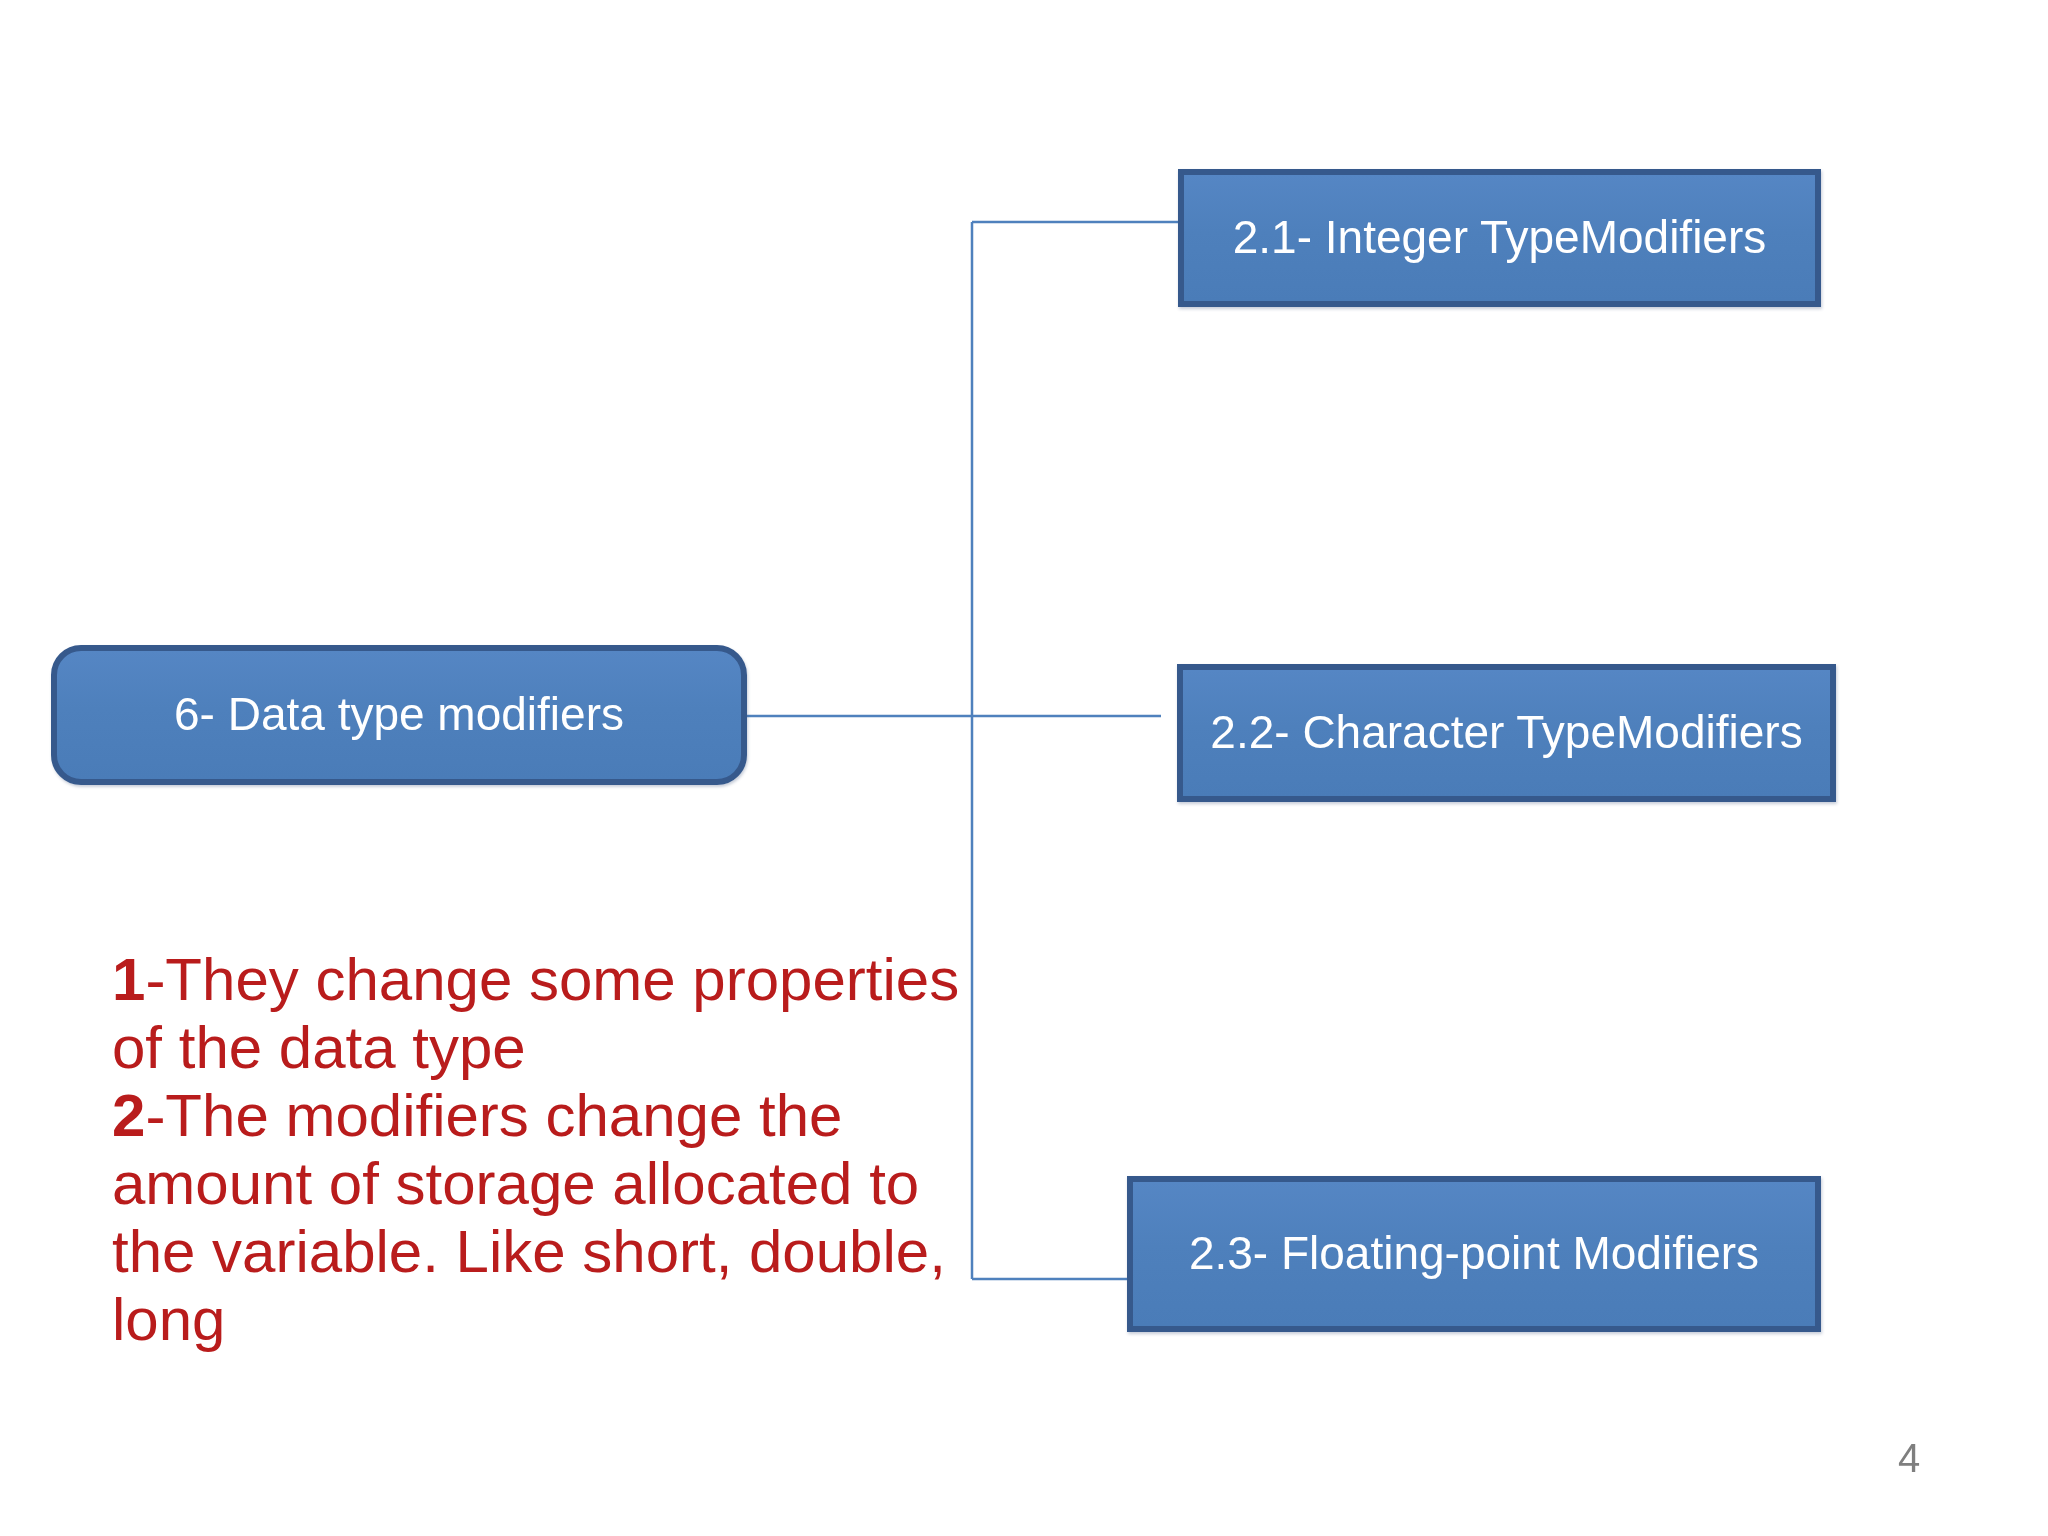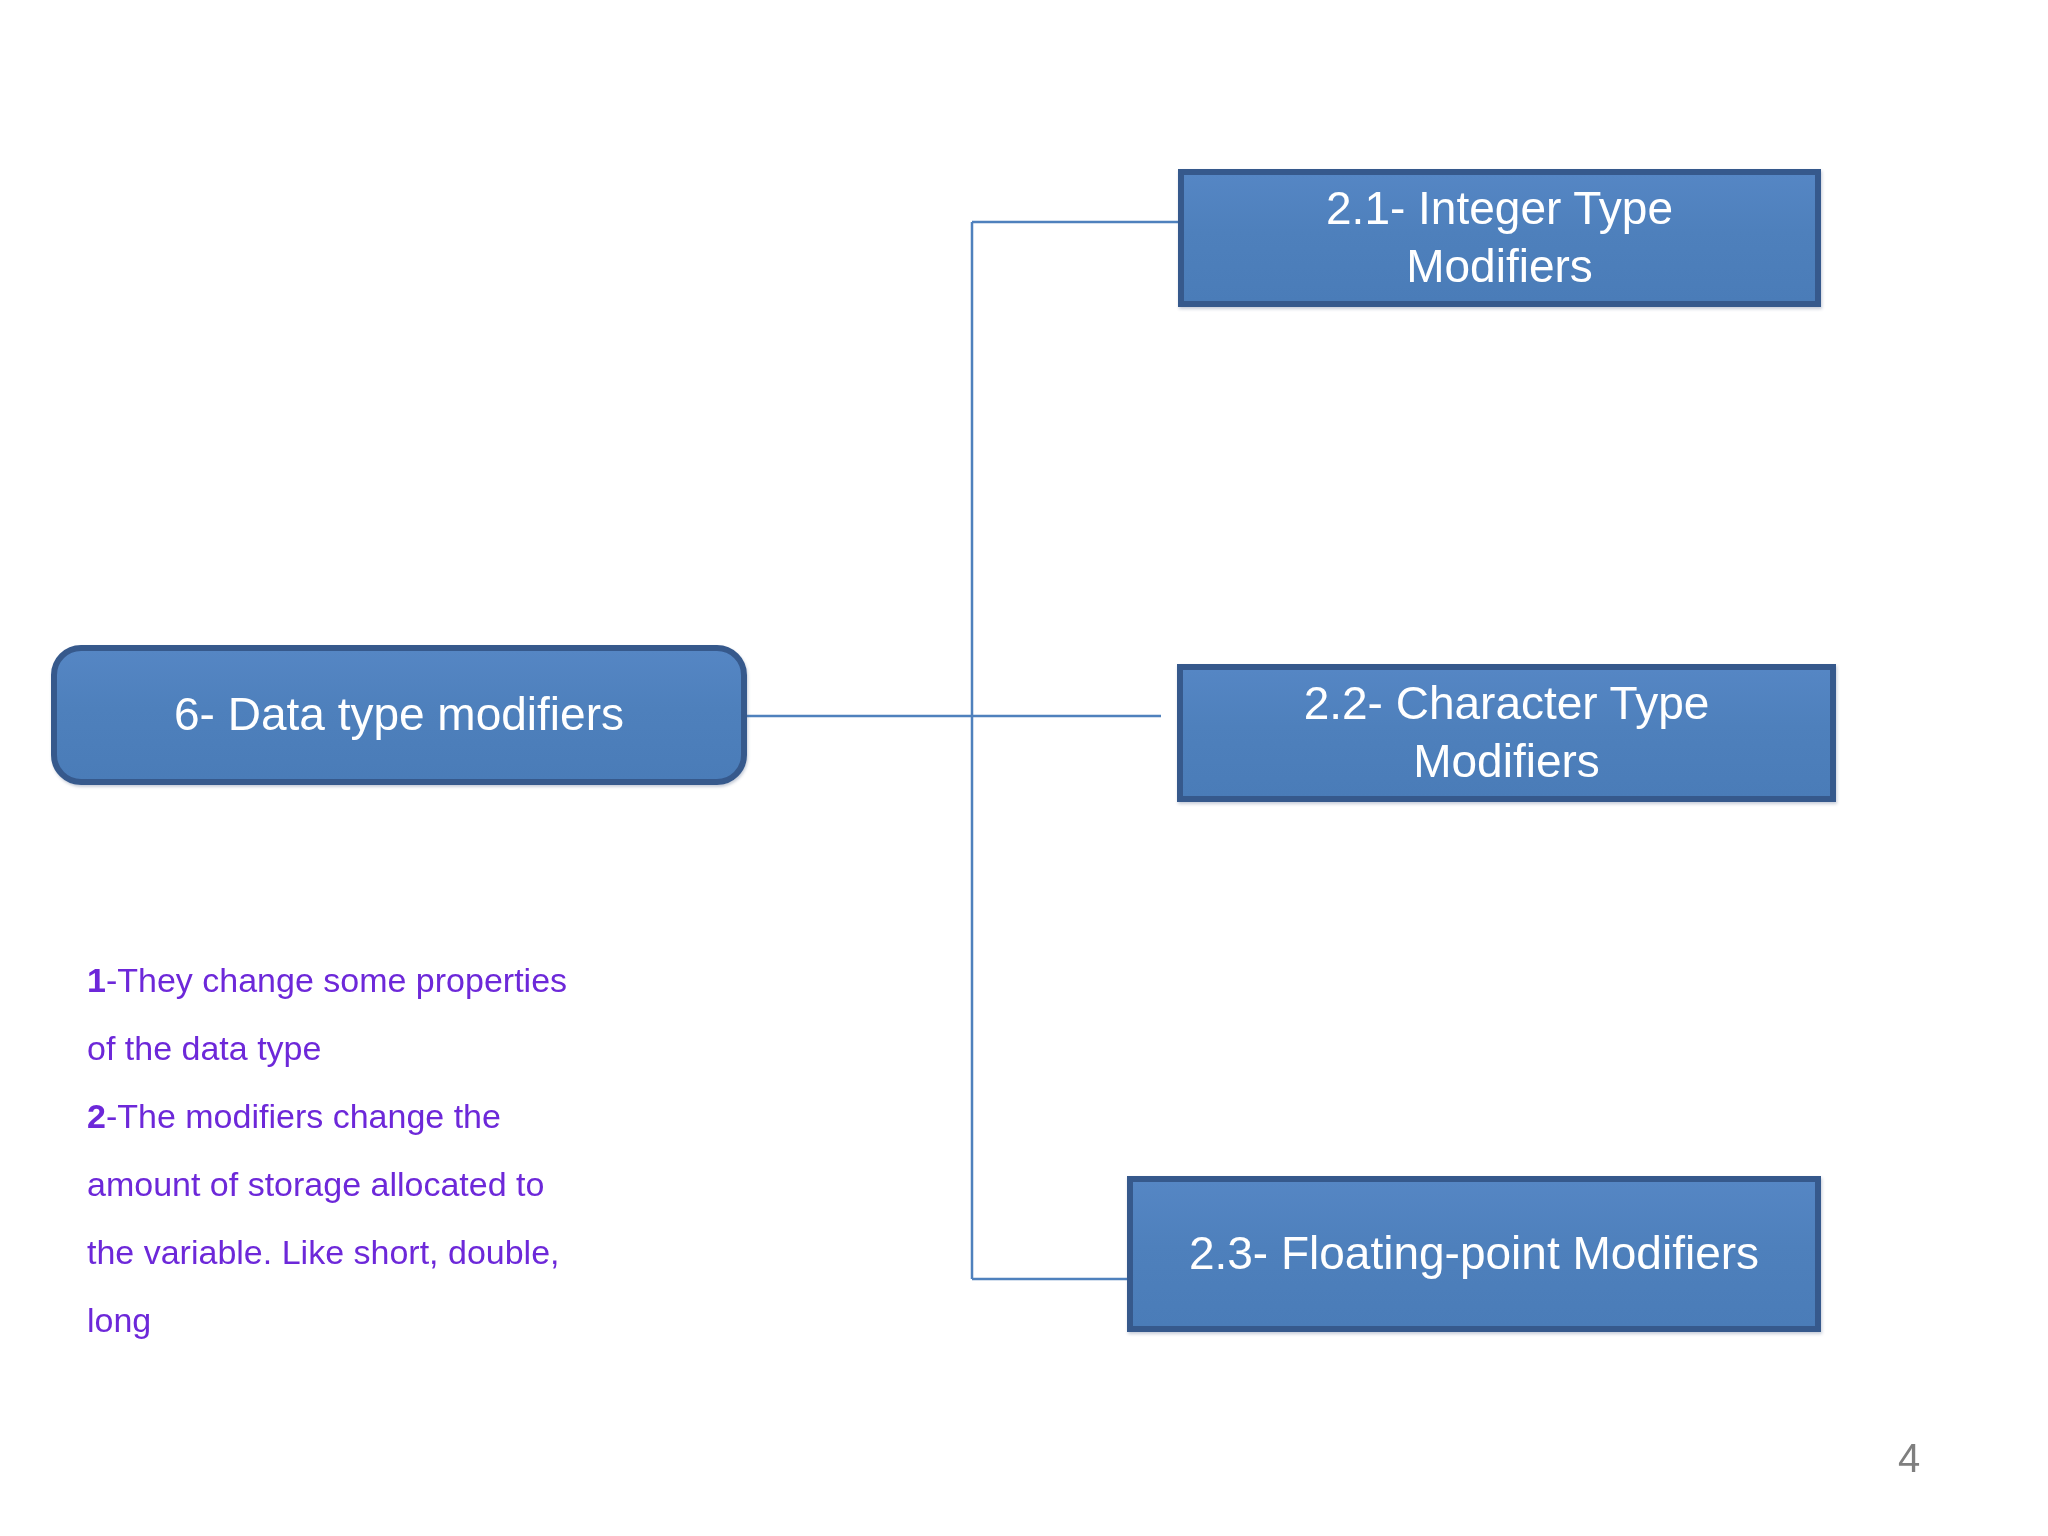--- a/index.html
+++ b/index.html
@@ -26,21 +26,21 @@
     stroke: #4F81BD;
     stroke-width: 2.5;
   }
   .node {
     position: absolute;
     box-sizing: border-box;
     border: 6px solid #36598C;
     background: linear-gradient(180deg, #5586C4 0%, #4E80BC 45%, #4A7CB8 100%);
     color: #ffffff;
     display: flex;
-    flex-direction: column;
+    flex-direction: row;
     align-items: center;
     justify-content: center;
     text-align: center;
     font-size: 46px;
     line-height: 1.26;
     box-shadow: 1px 2px 3px rgba(70, 90, 130, 0.30);
   }
   .node .nline {
     display: block;
     white-space: nowrap;
@@ -66,25 +66,25 @@
     margin-left: 16px;
   }
   .node-child-3 {
     left: 1127px;
     top: 1176px;
     width: 694px;
     height: 156px;
   }
   .notes {
     position: absolute;
-    left: 87px;
+    left: 112px;
     top: 946px;
     width: 730px;
-    color: #6d28d9;
-    font-size: 34px;
+    color: #b91c1c;
+    font-size: 60px;
     line-height: 68px;
   }
   .note-line {
     white-space: nowrap;
   }
   .note-line .b {
     font-weight: 700;
   }
   .page-number {
     position: absolute;

